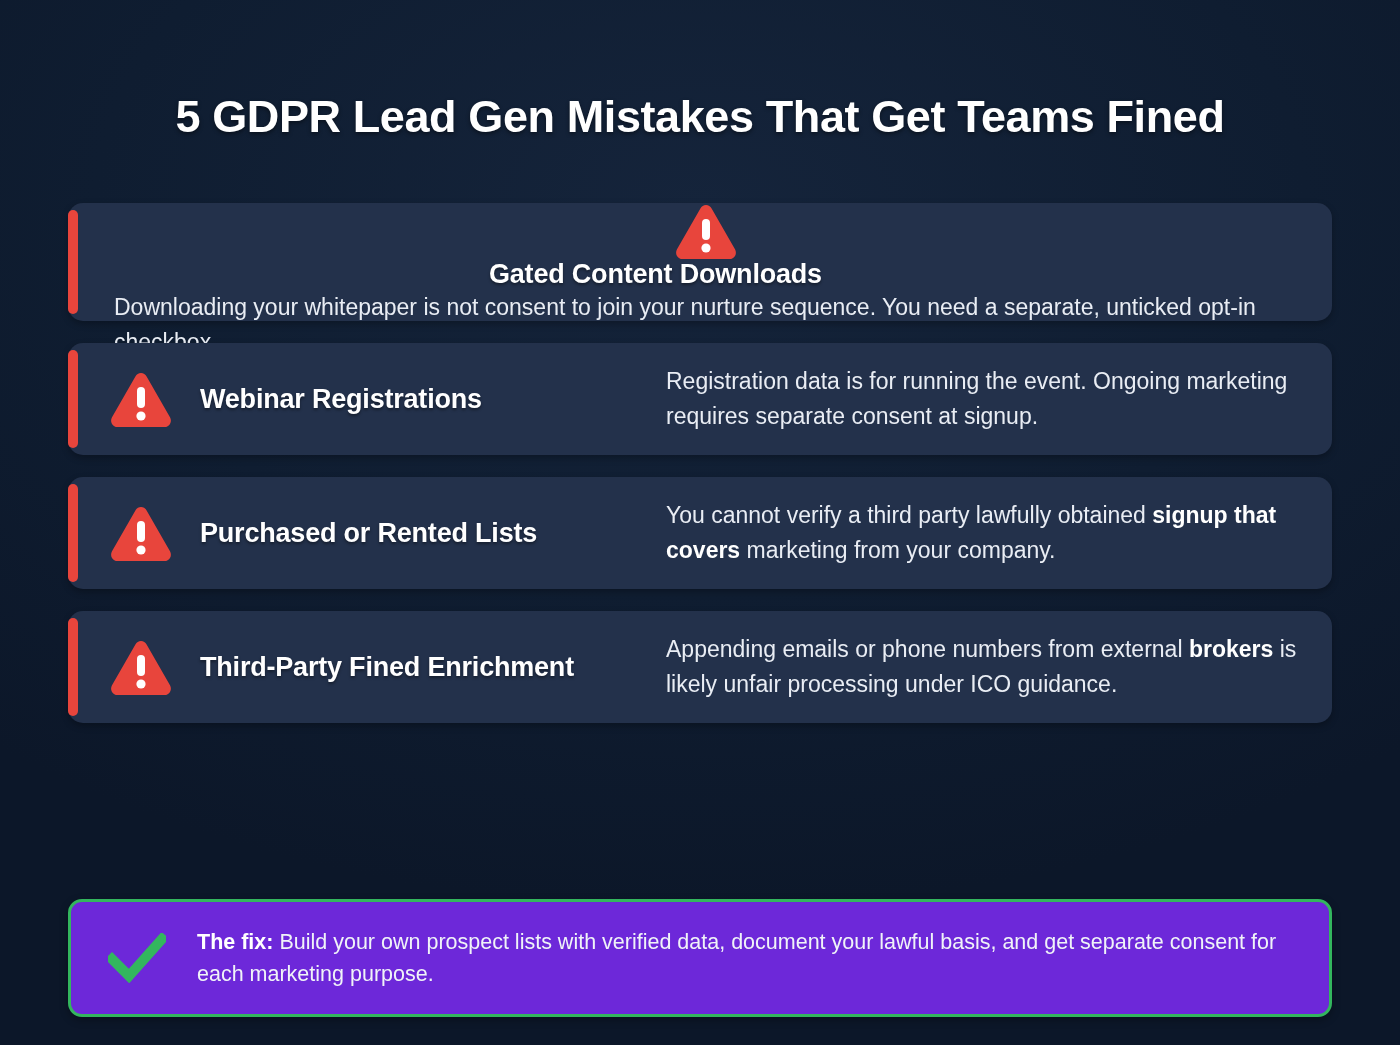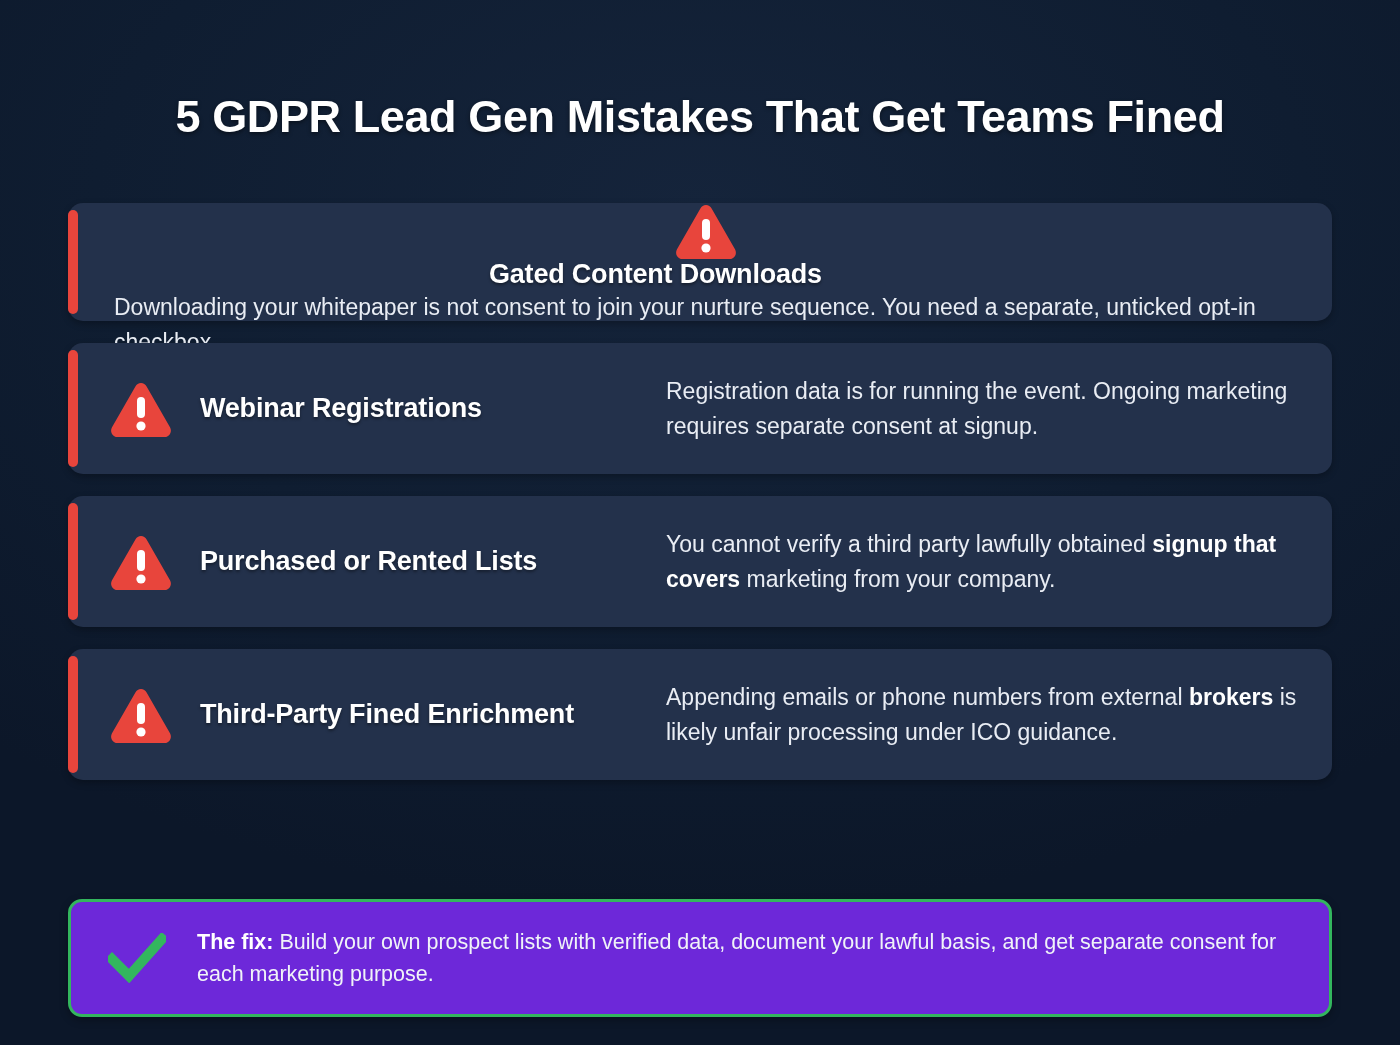--- a/index.html
+++ b/index.html
@@ -94,21 +94,21 @@
     color: #e9edf4;
     font-size: 23px;
     line-height: 1.52;
     font-weight: normal;
     padding-left: 10px;
   }
   .card-desc b { font-weight: bold; color: #ffffff; }
 
   
   .card.h-tall { height: 118px; flex-direction: column; }
-  .card.h-std  { height: 131px; }
+  .card.h-std  { height: 112px; }
 
   
   .fix-box {
     position: absolute;
     left: 68px;
     top: 878px;
     width: 1264px;
     height: 118px;
     background: #6d28d9;
     border: 3px solid #33b65e;

